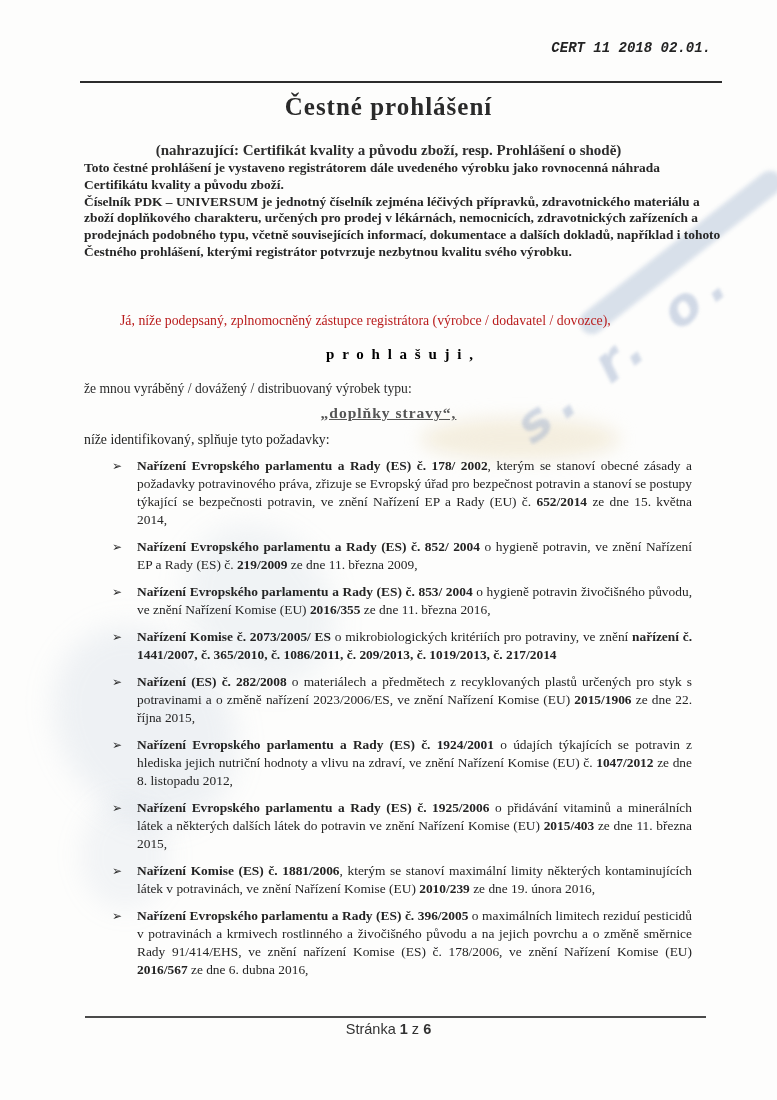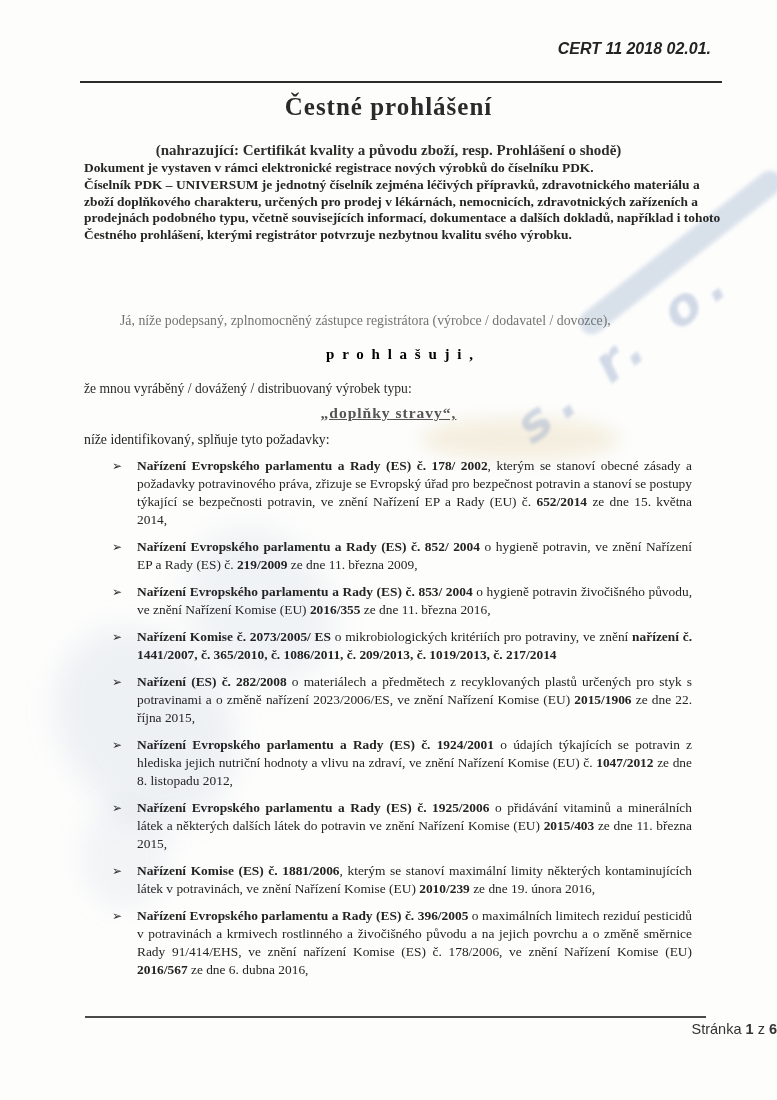--- a/index.html
+++ b/index.html
@@ -34,43 +34,43 @@
     background:rgba(150,170,200,.14);filter:blur(14px);transform:rotate(-35deg);}
   .wm-blob2{left:190px;top:520px;width:140px;height:170px;border-radius:50%;
     background:rgba(150,170,200,.12);filter:blur(14px);transform:rotate(-35deg);}
   .wm-blob3{left:80px;top:800px;width:90px;height:110px;border-radius:50%;
     background:rgba(150,170,200,.10);filter:blur(12px);}
   .wm-cream{left:420px;top:418px;width:200px;height:42px;border-radius:50%;
     background:rgba(236,226,199,.55);filter:blur(9px);}
   
   .doc-ref{
     position:absolute;top:40px;right:66px;
-    font-family:Liberation Sans, sans-serif;
-    font-style:italic;font-weight:bold;font-size:16px;color:#242424;
+    font-family:Liberation Mono, monospace;
+    font-style:italic;font-weight:bold;font-size:14px;color:#242424;
   }
   .rule-top{position:absolute;top:81px;left:80px;width:642px;height:2px;background:#2c2c2c;}
   .title{
     position:absolute;top:93px;left:0;width:100%;
     text-align:center;font-weight:bold;font-size:25px;color:#2a2a2a;
     letter-spacing:1px;
   }
   .subtitle{
     position:absolute;top:142px;left:0;width:100%;
     text-align:center;font-weight:bold;font-size:15px;color:#2e2e2e;
   }
   
   .preambule{position:absolute;top:160px;left:84px;width:640px;}
   .preambule h2{
     margin:0 0 3px 0;font-size:20px;font-weight:bold;color:#222;
   }
   .preambule p{
     margin:0;font-size:13.4px;line-height:16.8px;font-weight:bold;color:#262626;
   }
   
-  .intro-line{position:absolute;top:313px;left:120px;font-size:13.8px;color:#737373;}
+  .intro-line{position:absolute;top:313px;left:120px;font-size:13.8px;color:#b91c1c;}
   .declare-verb{
     position:absolute;top:346px;left:12px;width:100%;text-align:center;
     font-weight:bold;font-size:15px;letter-spacing:2px;color:#000000;
   }
   .product-line{position:absolute;top:381px;left:84px;font-size:13.6px;color:#2a2a2a;}
   .product-type{
     position:absolute;top:404px;left:0;width:100%;text-align:center;
     font-weight:bold;font-size:15.5px;color:#555;
     text-decoration:underline;letter-spacing:1px;
   }
@@ -89,21 +89,21 @@
     color:#242424;
   }
   .items .marker{
     position:absolute;left:12px;top:0;
     font-size:12px;color:#2a2a2a;
     font-family:"DejaVu Sans", sans-serif;
   }
   
   .rule-bottom{position:absolute;top:1016px;left:85px;width:621px;height:2px;background:#4a4a4a;}
   .footer-text{
-    position:absolute;top:1021px;left:0;width:100%;text-align:right;
+    position:absolute;top:1021px;left:0;width:100%;text-align:center;
     font-family:"Liberation Sans", sans-serif;
     font-size:14.5px;color:#333;
   }
 </style>
 </head>
 <body>
 
 <div class="wm wm-blob2"></div>
 <div class="wm wm-blob1"></div>
 <div class="wm wm-blob3"></div>
@@ -111,21 +111,21 @@
 <div class="wm wm-slash"></div>
 <div class="wm wm-text">s. r. o.</div>
 
 <div class="doc-ref">CERT 11 2018 02.01.</div>
 <div class="rule-top"></div>
 <div class="title">Čestné prohlášení</div>
 <div class="subtitle">(nahrazující: Certifikát kvality a původu zboží, resp. Prohlášení o shodě)</div>
 
 <div class="preambule">
   <div>
-      <p>Dokument je vystaven v rámci elektronické registrace nových výrobků do číselníku PDK.</p>
+      <p>Toto čestné prohlášení je vystaveno registrátorem dále uvedeného výrobku jako rovnocenná náhrada Certifikátu kvality a původu zboží.</p>
       <p>Číselník PDK – UNIVERSUM je jednotný číselník zejména léčivých přípravků, zdravotnického materiálu a zboží doplňkového charakteru, určených pro prodej v lékárnách, nemocnicích, zdravotnických zařízeních a prodejnách podobného typu, včetně souvisejících informací, dokumentace a dalších dokladů, například i tohoto Čestného prohlášení, kterými registrátor potvrzuje nezbytnou kvalitu svého výrobku.</p>
     </div>
 </div>
 
 <div class="intro-line">Já, níže podepsaný, zplnomocněný zástupce registrátora (výrobce / dodavatel / dovozce),</div>
 <div class="declare-verb">p r o h l a š u j i ,</div>
 <div class="product-line">že mnou vyráběný / dovážený  / distribuovaný výrobek typu:</div>
 <div class="product-type">„doplňky stravy“,</div>
 <div class="requirements-line">níže identifikovaný, splňuje tyto požadavky:</div>
 

